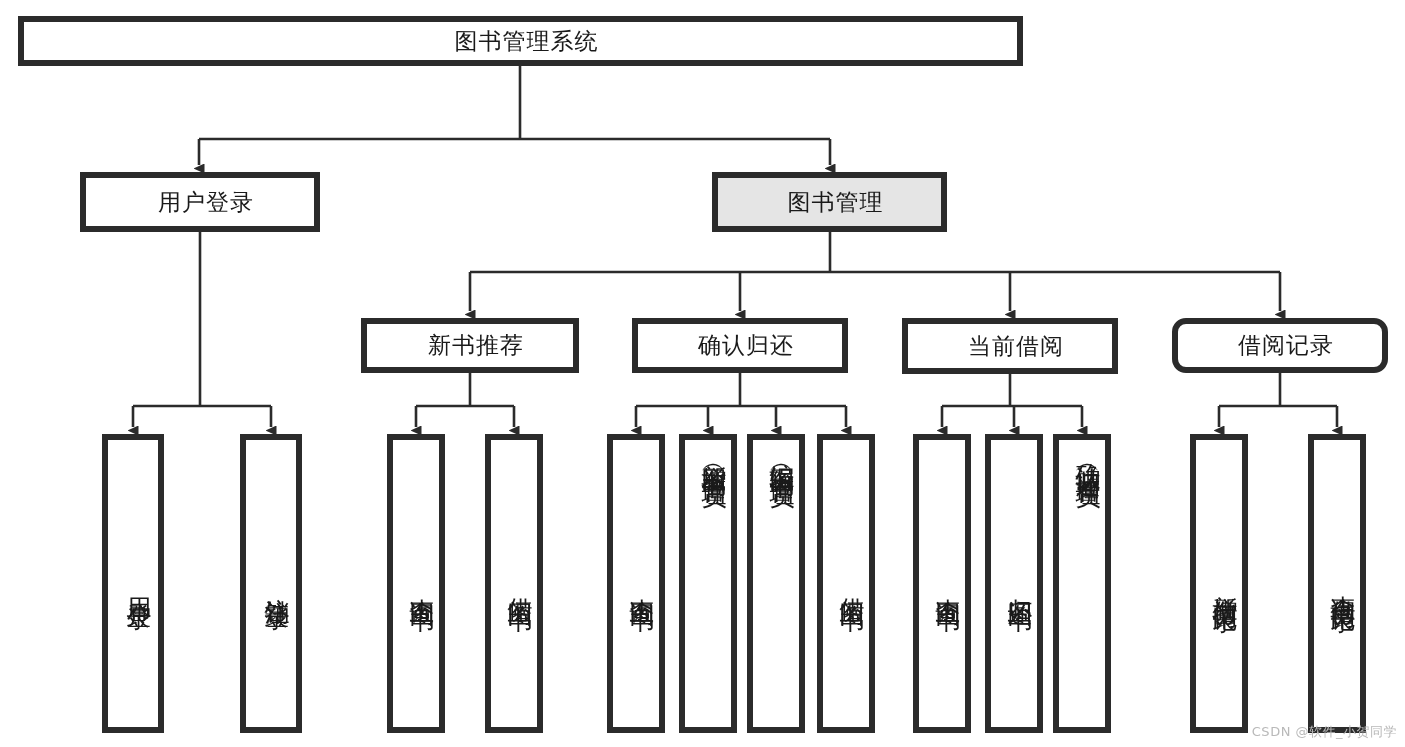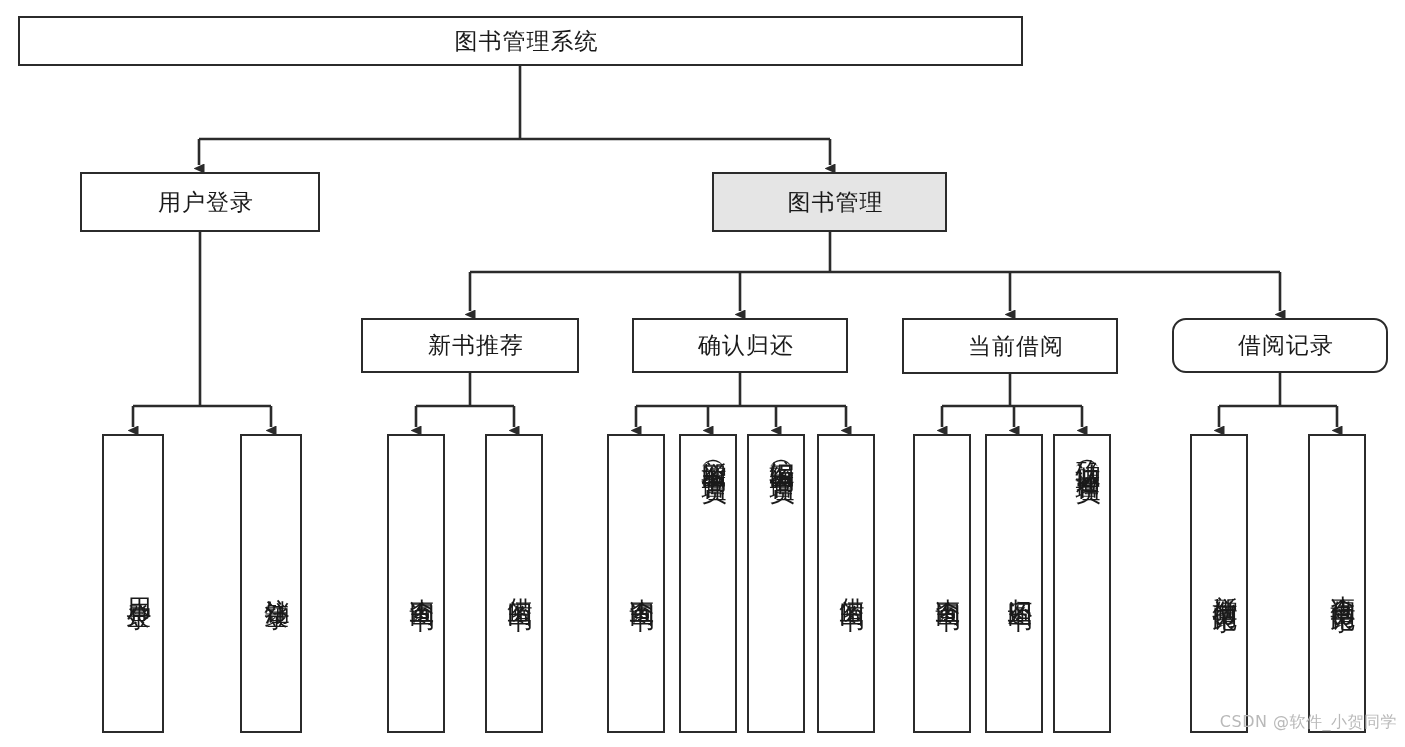--- a/index.html
+++ b/index.html
@@ -22,21 +22,21 @@
     left: 0;
     top: 0;
     width: 1405px;
     height: 747px;
     pointer-events: none;
   }
   .node {
     position: absolute;
     box-sizing: border-box;
     background: #ffffff;
-    border: 2px solid #0c4a6e;
+    border: 6px solid #0c4a6e;
     display: flex;
     align-items: center;
     justify-content: center;
     color: #1a1a1a;
     z-index: 2;
     padding-left: 12px;
   }
   .node .label {
     display: block;
     text-align: center;
@@ -62,22 +62,22 @@
     line-height: 1;
     white-space: nowrap;
   }
   .node.v.mid {
     align-items: center;
     padding-top: 0;
   }
   #watermark {
     position: absolute;
     right: 8px;
-    bottom: 14px;
-    font-size: 16px;
+    bottom: 6px;
+    font-size: 13px;
     color: #b9b9b9;
     letter-spacing: 0.5px;
     z-index: 5;
     white-space: nowrap;
   }
 </style>
 </head>
 <body>
 
 <div id="canvas">

